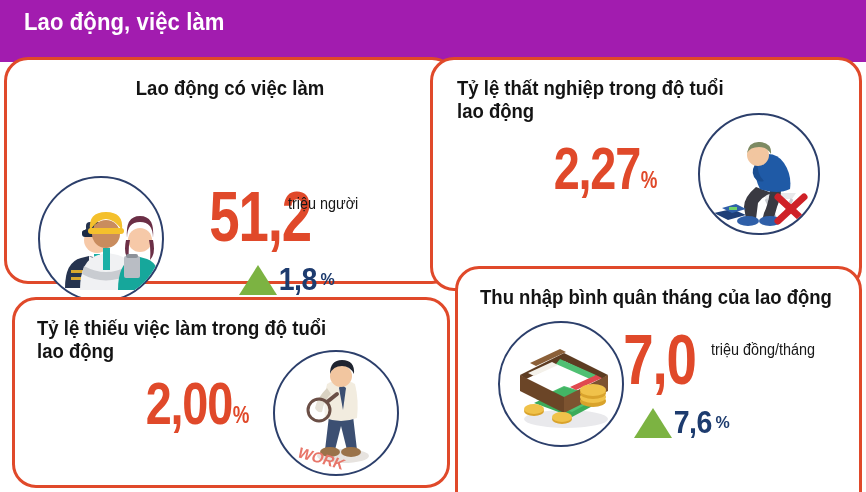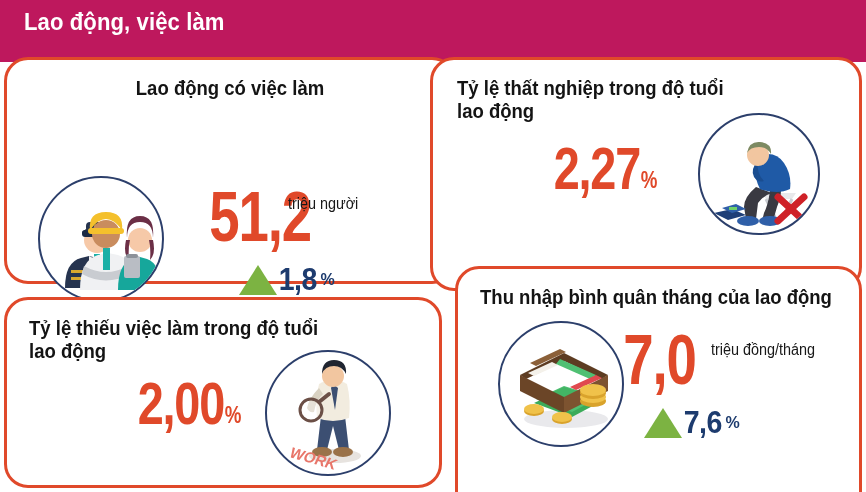--- a/index.html
+++ b/index.html
@@ -14,21 +14,21 @@
     overflow: hidden;
     position: relative;
   }
 
   
   .header-bar {
     position: absolute;
     left: 0; top: 0;
     width: 866px;
     height: 62px;
-    background: #be185d;
+    background: #a21caf;
   }
   .header-title {
     position: absolute;
     left: 24px;
     top: 9px;
     font-size: 23px;
     font-weight: bold;
     color: #ffffff;
     letter-spacing: 0.1px;
     white-space: nowrap;
@@ -39,21 +39,21 @@
   
   .card {
     position: absolute;
     background: #ffffff;
     border: 3px solid #e0492a;
     border-radius: 24px;
     box-sizing: border-box;
   }
   #card-employed    { left: 4px;   top: 57px;  width: 452px; height: 227px; }
   #card-unemployed  { left: 430px; top: 57px;  width: 432px; height: 234px; }
-  #card-underemp    { left: 4px;   top: 297px; width: 438px; height: 191px; }
+  #card-underemp    { left: 12px;   top: 297px; width: 438px; height: 191px; }
   #card-income      { left: 455px; top: 266px; width: 407px; height: 280px; }
 
   
   .card-title {
     position: absolute;
     font-size: 19.5px;
     font-weight: bold;
     color: #141414;
     line-height: 1.18;
     transform: scaleX(0.95);
@@ -142,21 +142,21 @@
   #card-employed .icon-circle{ left: 31px;  top: 116px; width: 126px; height: 126px; }
 
   #card-unemployed .big-number { left: 106px; top: 79px; font-size: 60px; }
   #card-unemployed .icon-circle{ left: 265px; top: 53px; width: 122px; height: 122px; }
 
   #card-underemp .big-number { left: 116px; top: 74px; font-size: 60px; }
   #card-underemp .icon-circle{ left: 258px; top: 50px; width: 126px; height: 126px; }
 
   #card-income .big-number { left: 155px; top: 56px; font-size: 70px; }
   #card-income .unit-label { left: 253px; top: 72px; }
-  #card-income .delta      { left: 186px; top: 136px; }
+  #card-income .delta      { left: 176px; top: 136px; }
   #card-income .icon-circle{ left: 40px;  top: 52px; width: 126px; height: 126px; }
 
   svg { display: block; }
 </style>
 </head>
 <body>
 
 <div class="header-bar">
   <div class="header-title">Lao động, việc làm</div>
 </div>

